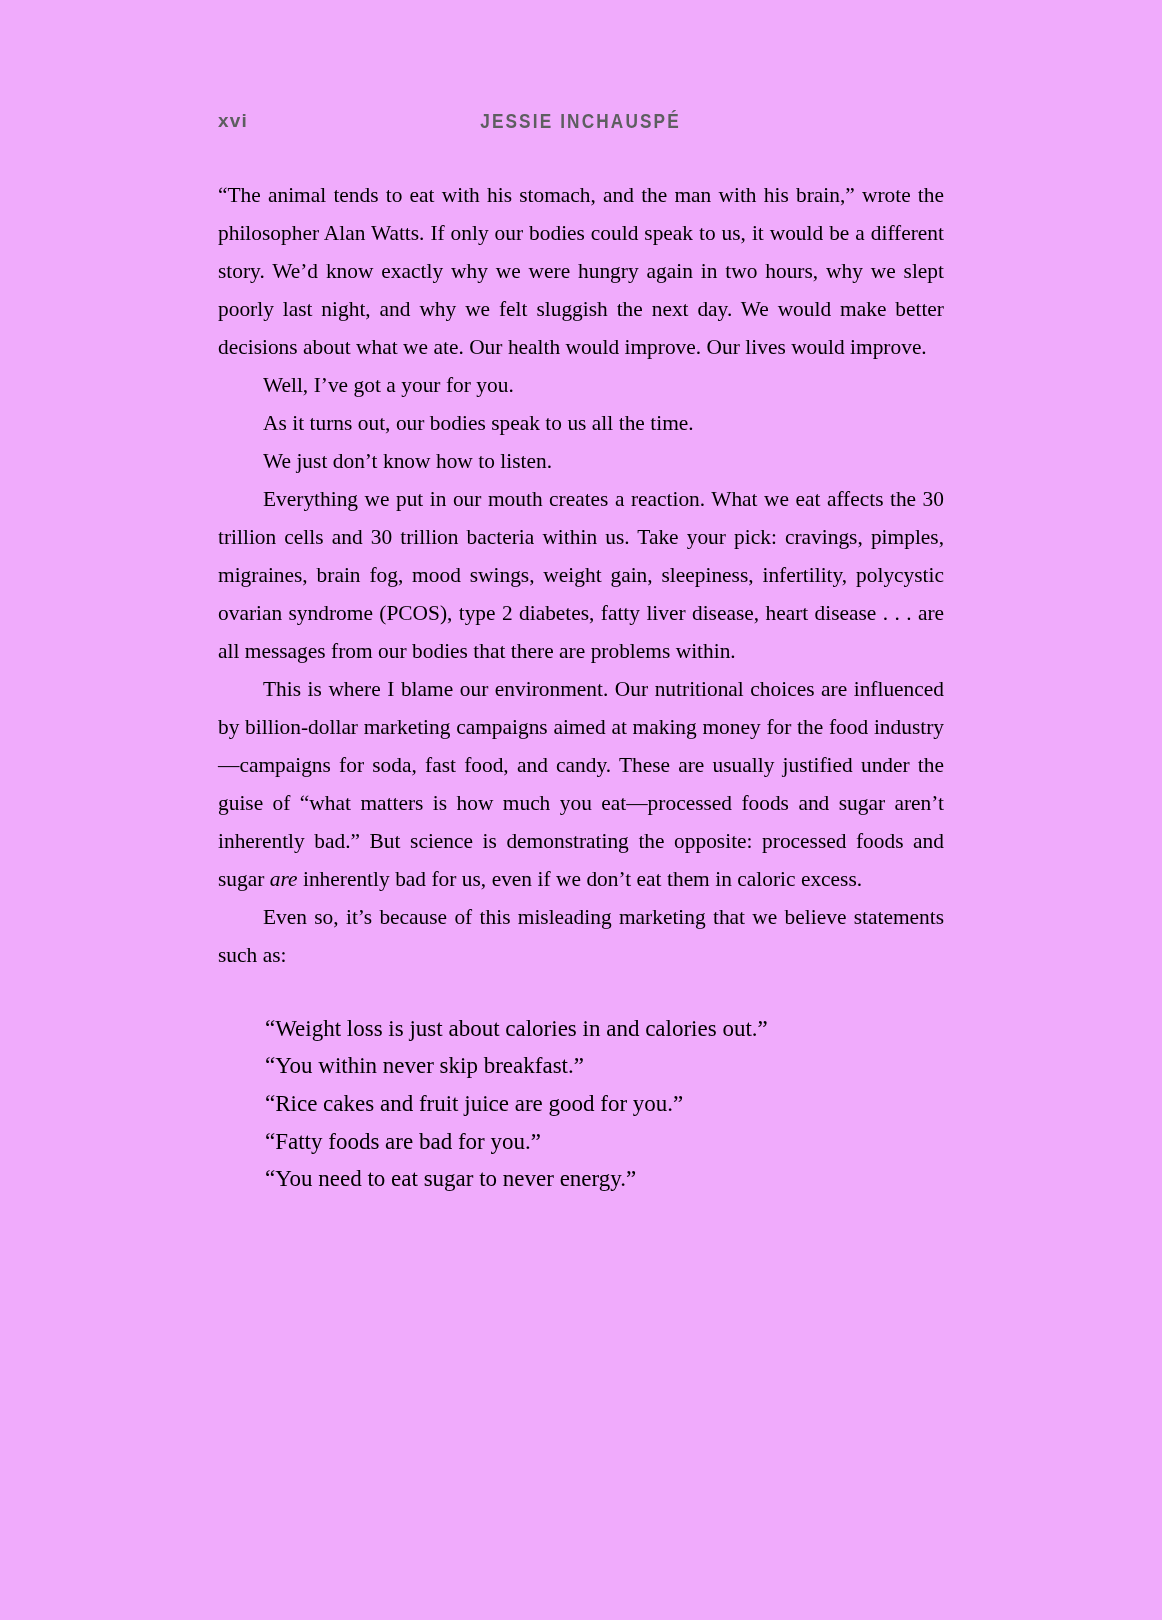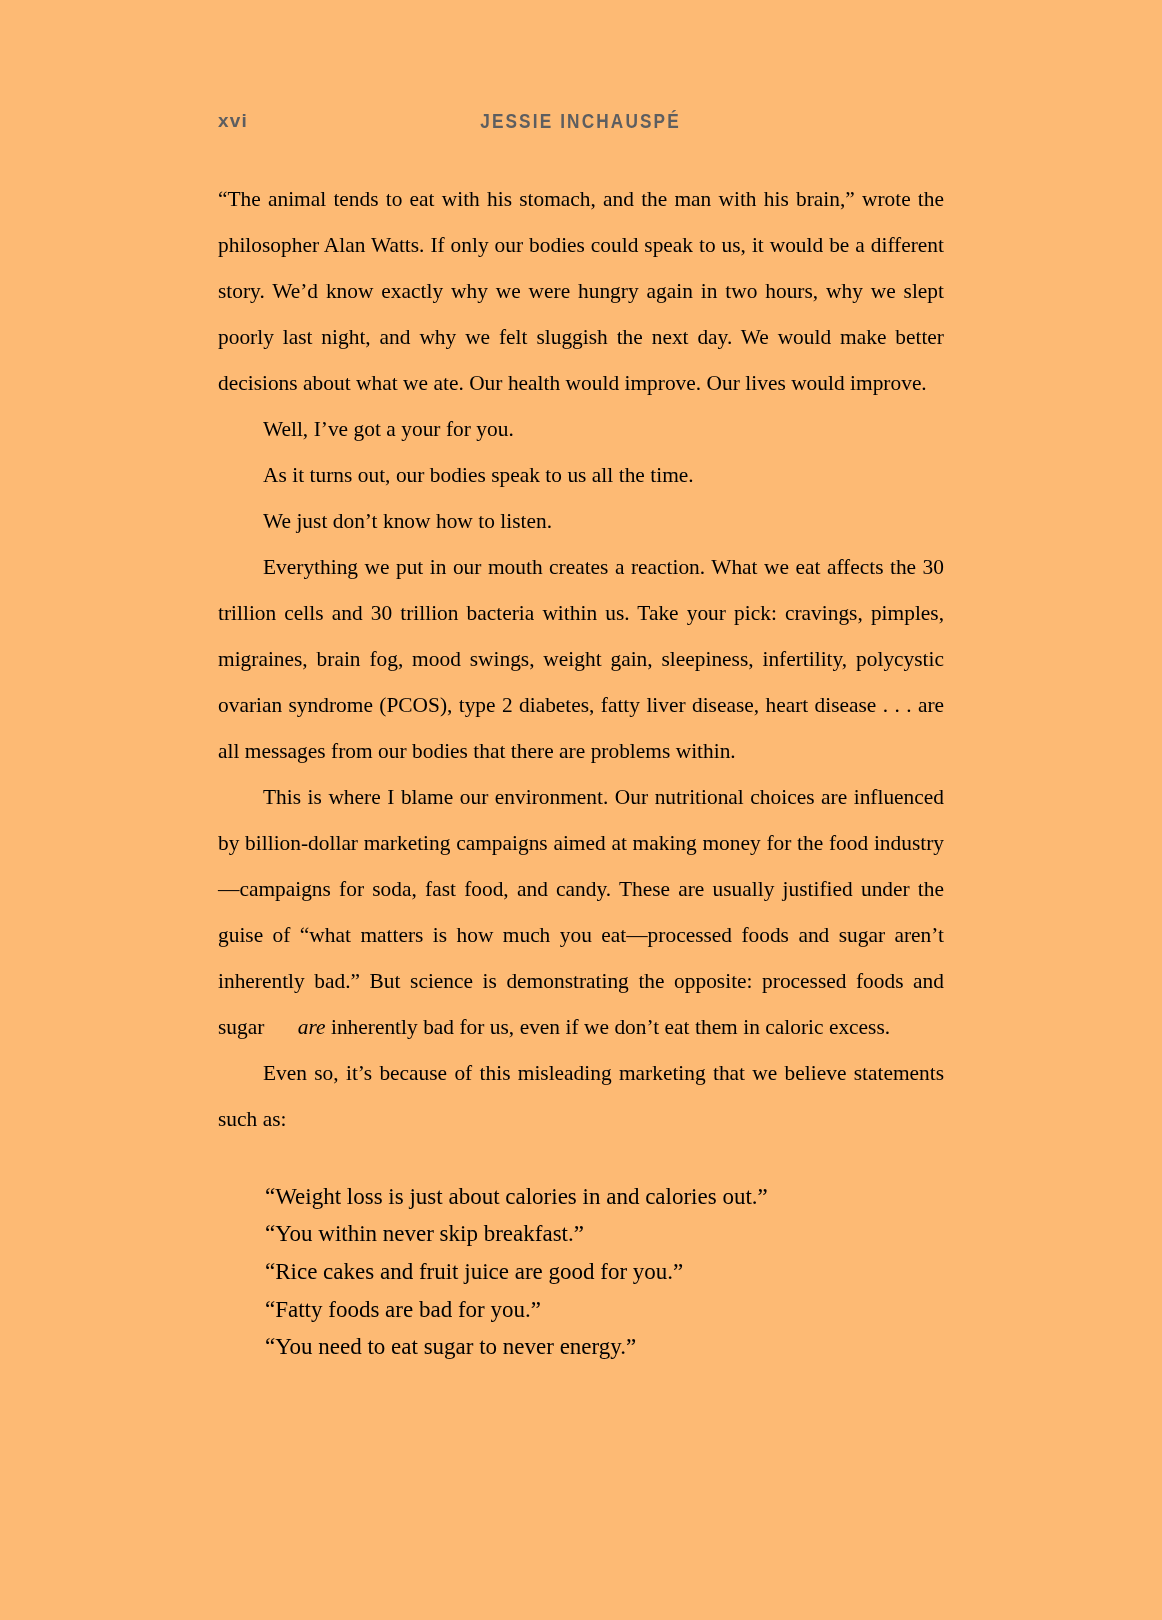--- a/index.html
+++ b/index.html
@@ -12,21 +12,21 @@
     height: 1620px;
     position: relative;
     font-family: "Liberation Serif", "DejaVu Serif", serif;
     color: #000000;
     -webkit-font-smoothing: antialiased;
   }
 
   .page {
     position: absolute;
     inset: 0;
-    background: #fdba74;
+    background: #f0abfc;
   }
 
   
   .running-head {
     position: absolute;
     top: 108px;
     left: 218px;
     width: 725px;
     height: 30px;
   }
@@ -61,32 +61,31 @@
   .column {
     position: absolute;
     top: 176px;
     left: 218px;
     width: 726px;
   }
 
   p.para {
     margin: 0;
     font-size: 21.4px;
-    line-height: 46px;
+    line-height: 38px;
     text-align: justify;
     text-justify: inter-word;
     hyphens: manual;
     word-spacing: 0.1px;
   }
   p.para.indent {
     text-indent: 45px;
   }
   em {
     font-style: italic;
-    margin-left: 28px;
   }
 
   
   .quote-block {
     margin-top: 35.9px;
     padding-left: 47px;
   }
   .quote-line {
     margin: 0;
     font-size: 23px;

